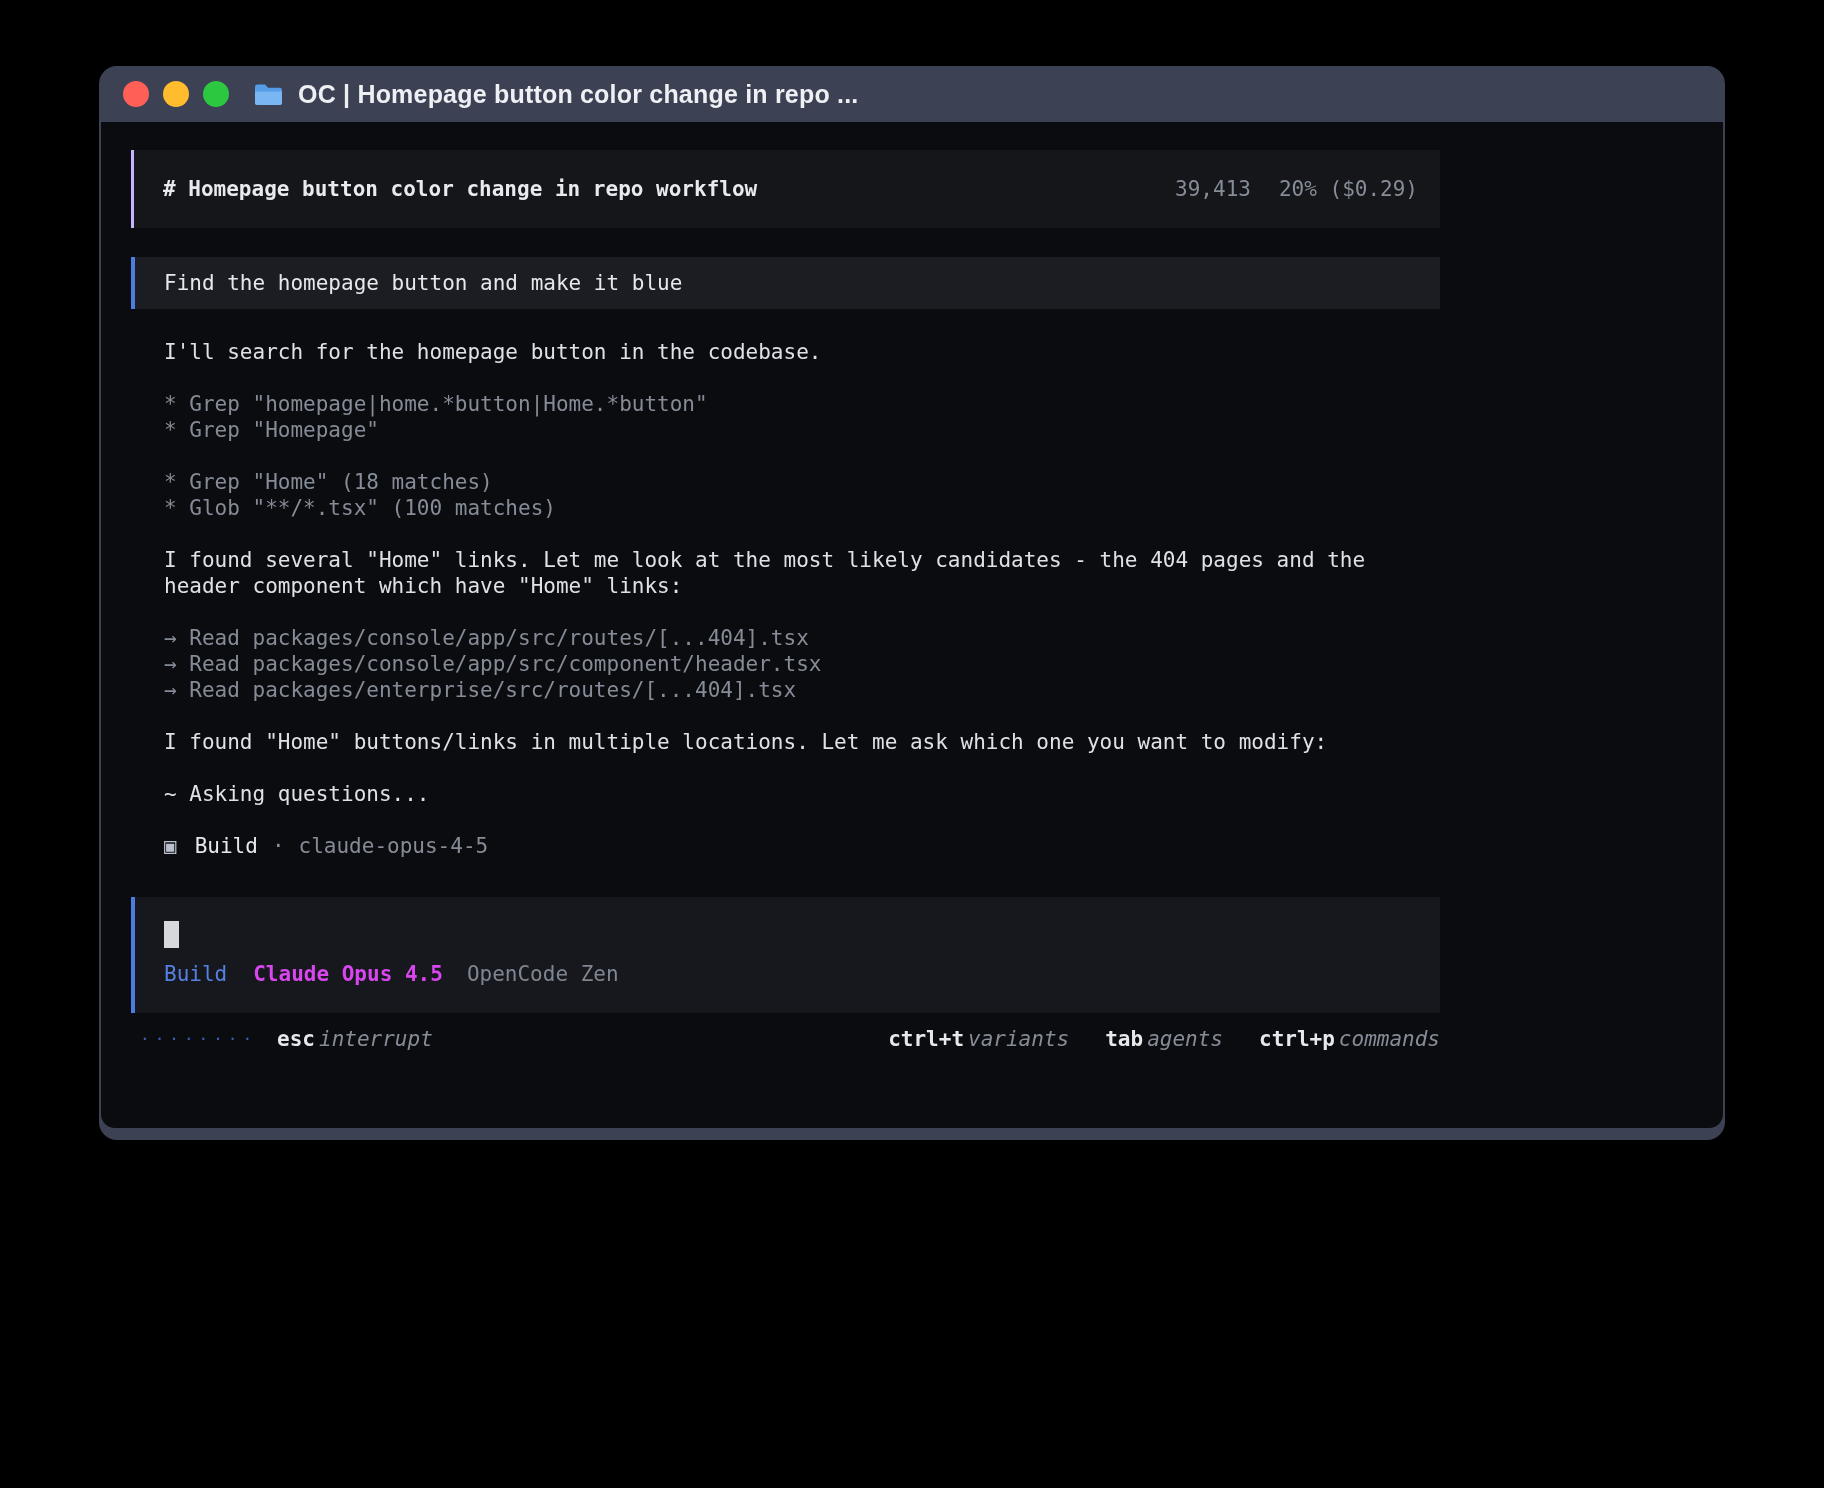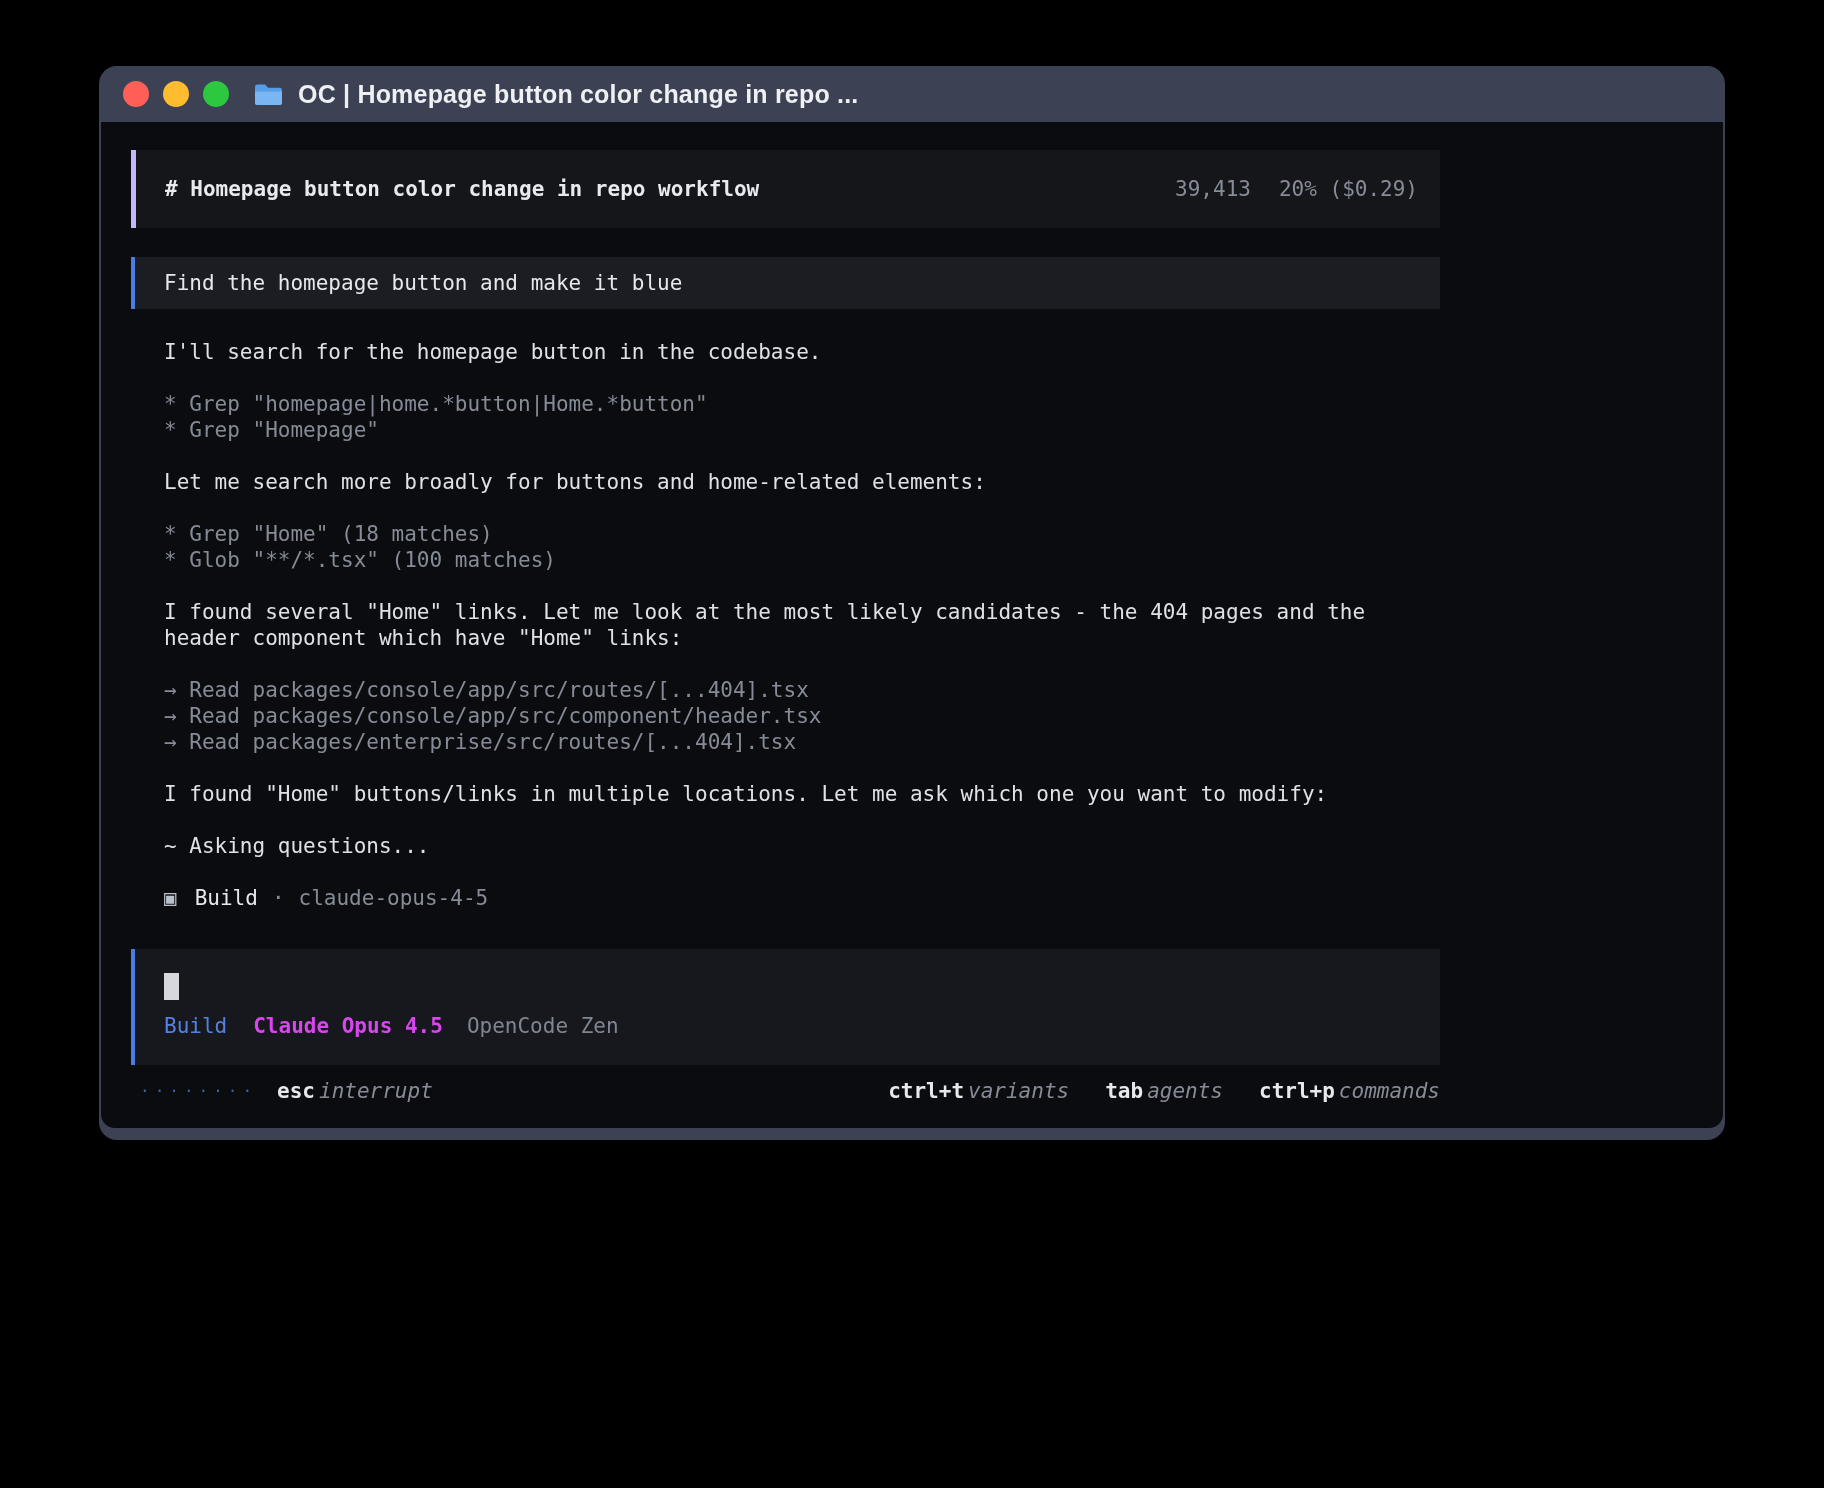--- a/index.html
+++ b/index.html
@@ -16,21 +16,21 @@
   .light.green { background:#2bc840; }
   .folder { margin-left:24px; display:flex; align-items:center; }
   .win-title { margin-left:14px; font-family:"Liberation Sans","DejaVu Sans",sans-serif;
                font-weight:bold; font-size:25px; color:#eef0f4; letter-spacing:0.2px;
                white-space:nowrap; }
 
   .terminal { background:#0b0c0f; height:1006px; border-radius:0 0 14px 14px; box-sizing:border-box;
               padding-left:30px; overflow:hidden; color:#e3e5e9; font-size:21px; }
   .col { width:1309px; }
 
-  .session-header { margin-top:28px; height:78px; background:#14161a; border-left:5px solid #c4b5fd;
+  .session-header { margin-top:28px; height:78px; background:#14161a; border-left:3px solid #c4b5fd;
                     display:flex; align-items:center; padding:0 22px 0 29px; box-sizing:border-box; }
   .session-title { font-weight:bold; color:#e8eaee; white-space:pre; }
   .session-stats { margin-left:auto; display:flex; gap:28px; color:#878d98; }
 
   .user-msg { margin-top:29px; height:52px; background:#1b1d23; border-left:4px solid #4b7ce0;
               display:flex; align-items:center; padding:0 22px 0 29px; box-sizing:border-box; color:#e6e8ec; }
 
   .transcript { padding:30px 0 0 33px; }
   .t-block { margin:26px 0; }
   .t-block:first-child { margin-top:0; }
@@ -99,23 +99,20 @@
 
         <div class="t-block">
           <div class="line text">I'll search for the homepage button in the codebase.</div>
         </div>
 
         <div class="t-block">
           <div class="line tool">* Grep "homepage|home.*button|Home.*button"</div>
           <div class="line tool">* Grep "Homepage"</div>
         </div>
 
-        <div class="t-block">
-          <div class="line text">Let me search more broadly for buttons and home-related elements:</div>
-        </div>
 
         <div class="t-block">
           <div class="line tool">* Grep "Home" (18 matches)</div>
           <div class="line tool">* Glob "**/*.tsx" (100 matches)</div>
         </div>
 
         <div class="t-block">
           <div class="line text wraps">I found several "Home" links. Let me look at the most likely candidates - the 404 pages and the header component which have "Home" links:</div>
         </div>
 

